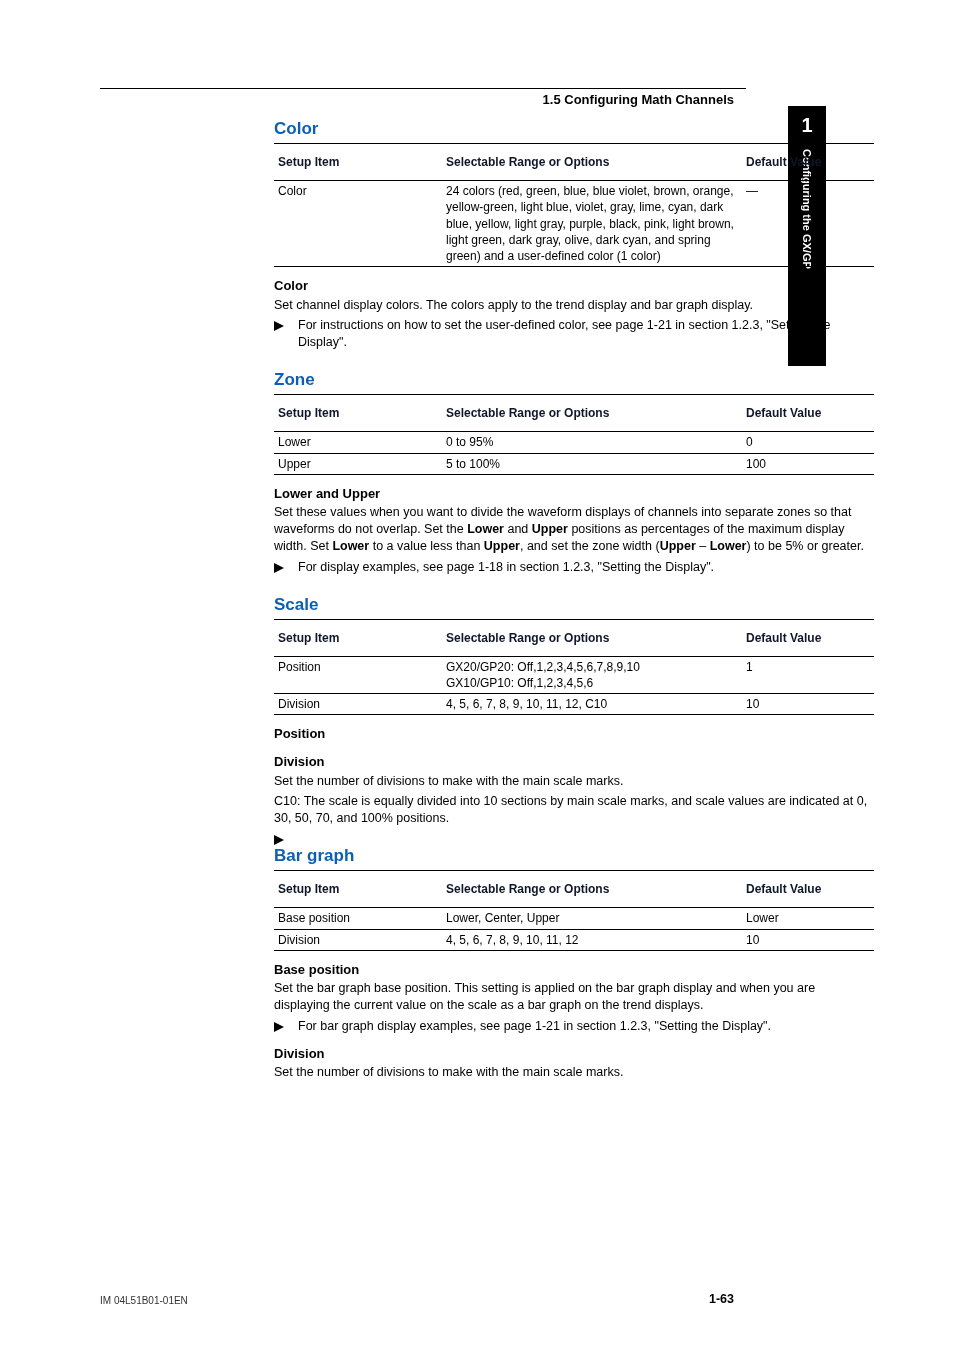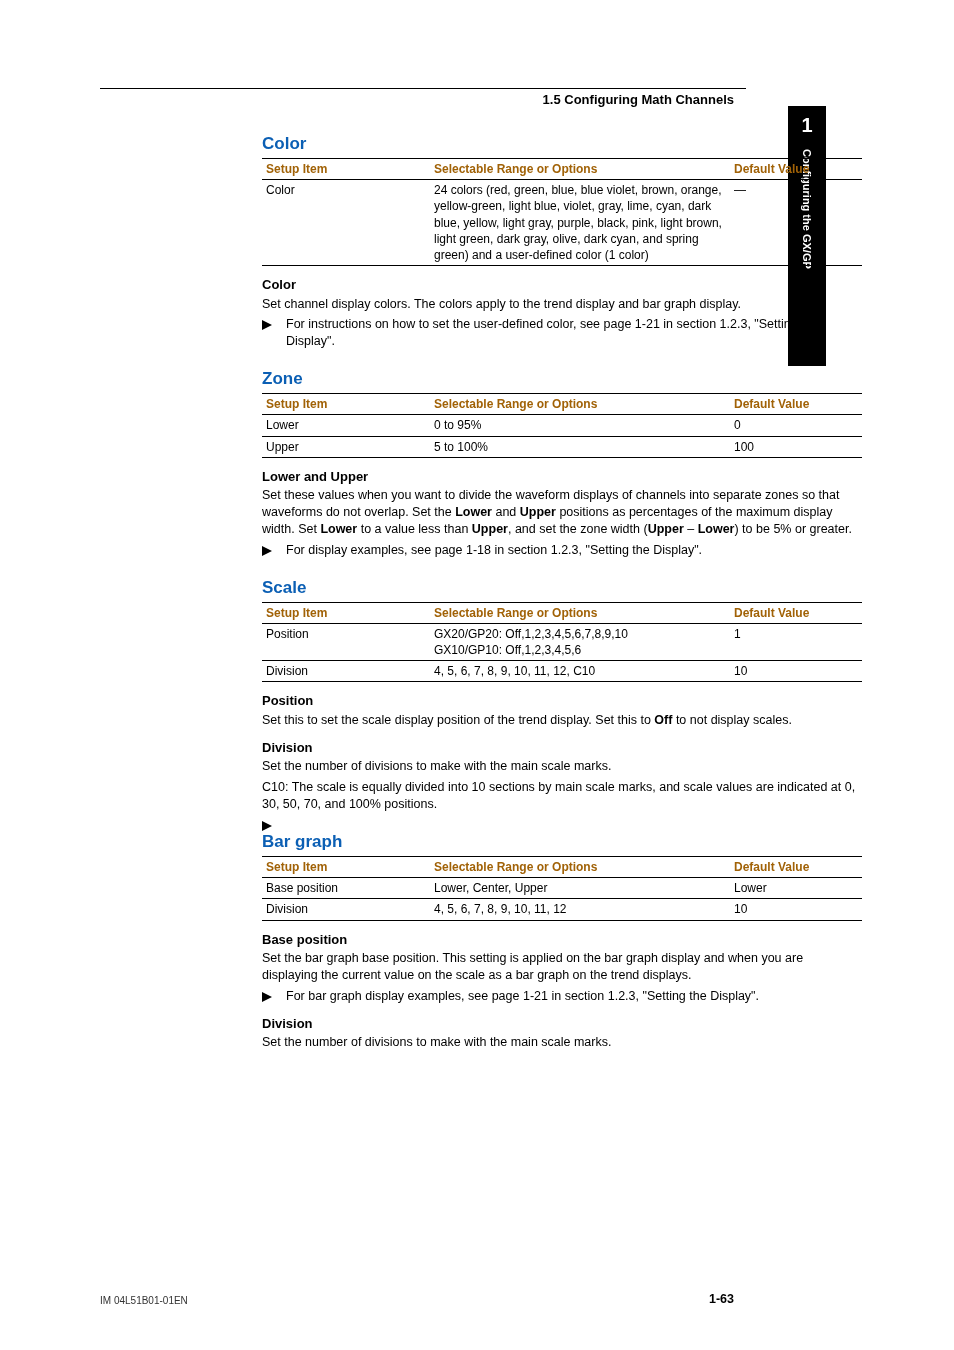--- a/index.html
+++ b/index.html
@@ -3,24 +3,24 @@
 <meta charset="utf-8">
 <style>
   * { box-sizing: border-box; margin: 0; padding: 0; }
   html, body { width: 954px; height: 1350px; background: #fff; font-family: Arial, Helvetica, sans-serif; color: #000; }
   .page { position: relative; width: 826px; height: 1350px; }
   .header-line { position: absolute; top: 88px; left: 100px; right: 80px; border-top: 1px solid #000; }
   .header-title { position: absolute; top: 92px; right: 92px; font-size: 13px; font-weight: bold; text-align: right; }
   .side-tab { position: absolute; right: 0; top: 106px; width: 38px; height: 260px; background: #000; }
   .side-tab .num { color: #fff; font-size: 20px; font-weight: bold; text-align: center; padding-top: 8px; }
   .side-tab .vtext { color: #fff; font-size: 11px; font-weight: bold; writing-mode: vertical-rl; text-orientation: mixed; padding: 12px 0 0 0; margin: 0 auto; display: block; }
-  .content { position: absolute; top: 118px; left: 262px; width: 600px; font-size: 12.5px; line-height: 1.35; margin-top: 15px; }
+  .content { position: absolute; top: 118px; left: 274px; width: 600px; font-size: 12.5px; line-height: 1.35; }
   .sect-title { color: #0b5fb4; font-weight: bold; font-size: 17px; margin-bottom: 2px; }
   table.spec { width: 100%; border-collapse: collapse; font-size: 12px; }
-  table.spec thead th { text-align: left; font-weight: bold; color: #a16207; border-top: 1.5px solid #000; border-bottom: 1.5px solid #000; padding: 2px 4px; }
+  table.spec thead th { text-align: left; font-weight: bold; color: #0f172a; border-top: 1.5px solid #000; border-bottom: 1.5px solid #000; padding: 10px 4px; }
   table.spec tbody td { padding: 2px 4px; vertical-align: top; border-bottom: 1px solid #000; }
   table.spec tbody tr.last td { border-bottom: 1.5px solid #000; }
   .subhead { font-weight: bold; margin-top: 10px; margin-bottom: 2px; font-size: 13px; }
   .para { margin-bottom: 4px; }
   .xref { position: relative; padding-left: 24px; margin-top: 4px; margin-bottom: 4px; }
   .xref .tri { position: absolute; left: 0; top: 2px; }
   .block { margin-bottom: 18px; }
   .footer-left { position: absolute; bottom: 44px; left: 100px; font-size: 10px; color: #333; }
   .footer-right { position: absolute; bottom: 44px; right: 92px; font-size: 12.5px; font-weight: bold; }
   svg.tri-ico { width: 10px; height: 10px; }
@@ -135,23 +135,20 @@
           <td>1</td>
         </tr>
         <tr class="last">
           <td>Division</td>
           <td>4, 5, 6, 7, 8, 9, 10, 11, 12, C10</td>
           <td>10</td>
         </tr>
       </tbody>
     </table>
     <div class="subhead">Position</div>
-    <div class="para">
-      <span>Set this to set the scale display position of the trend display. Set this to </span><b>Off</b><span> to not display scales.</span>
-    </div>
     <div class="subhead">Division</div>
     <div class="para">Set the number of divisions to make with the main scale marks.</div>
     <div class="para">C10: The scale is equally divided into 10 sections by main scale marks, and scale values are indicated at 0, 30, 50, 70, and 100% positions.</div>
     <div class="xref">
       <span class="tri"><svg class="tri-ico" viewBox="0 0 10 10">
               <polygon points="0,0 10,5 0,10" fill="#000"></polygon>
             </svg></span>
     </div>
   </div>
 

